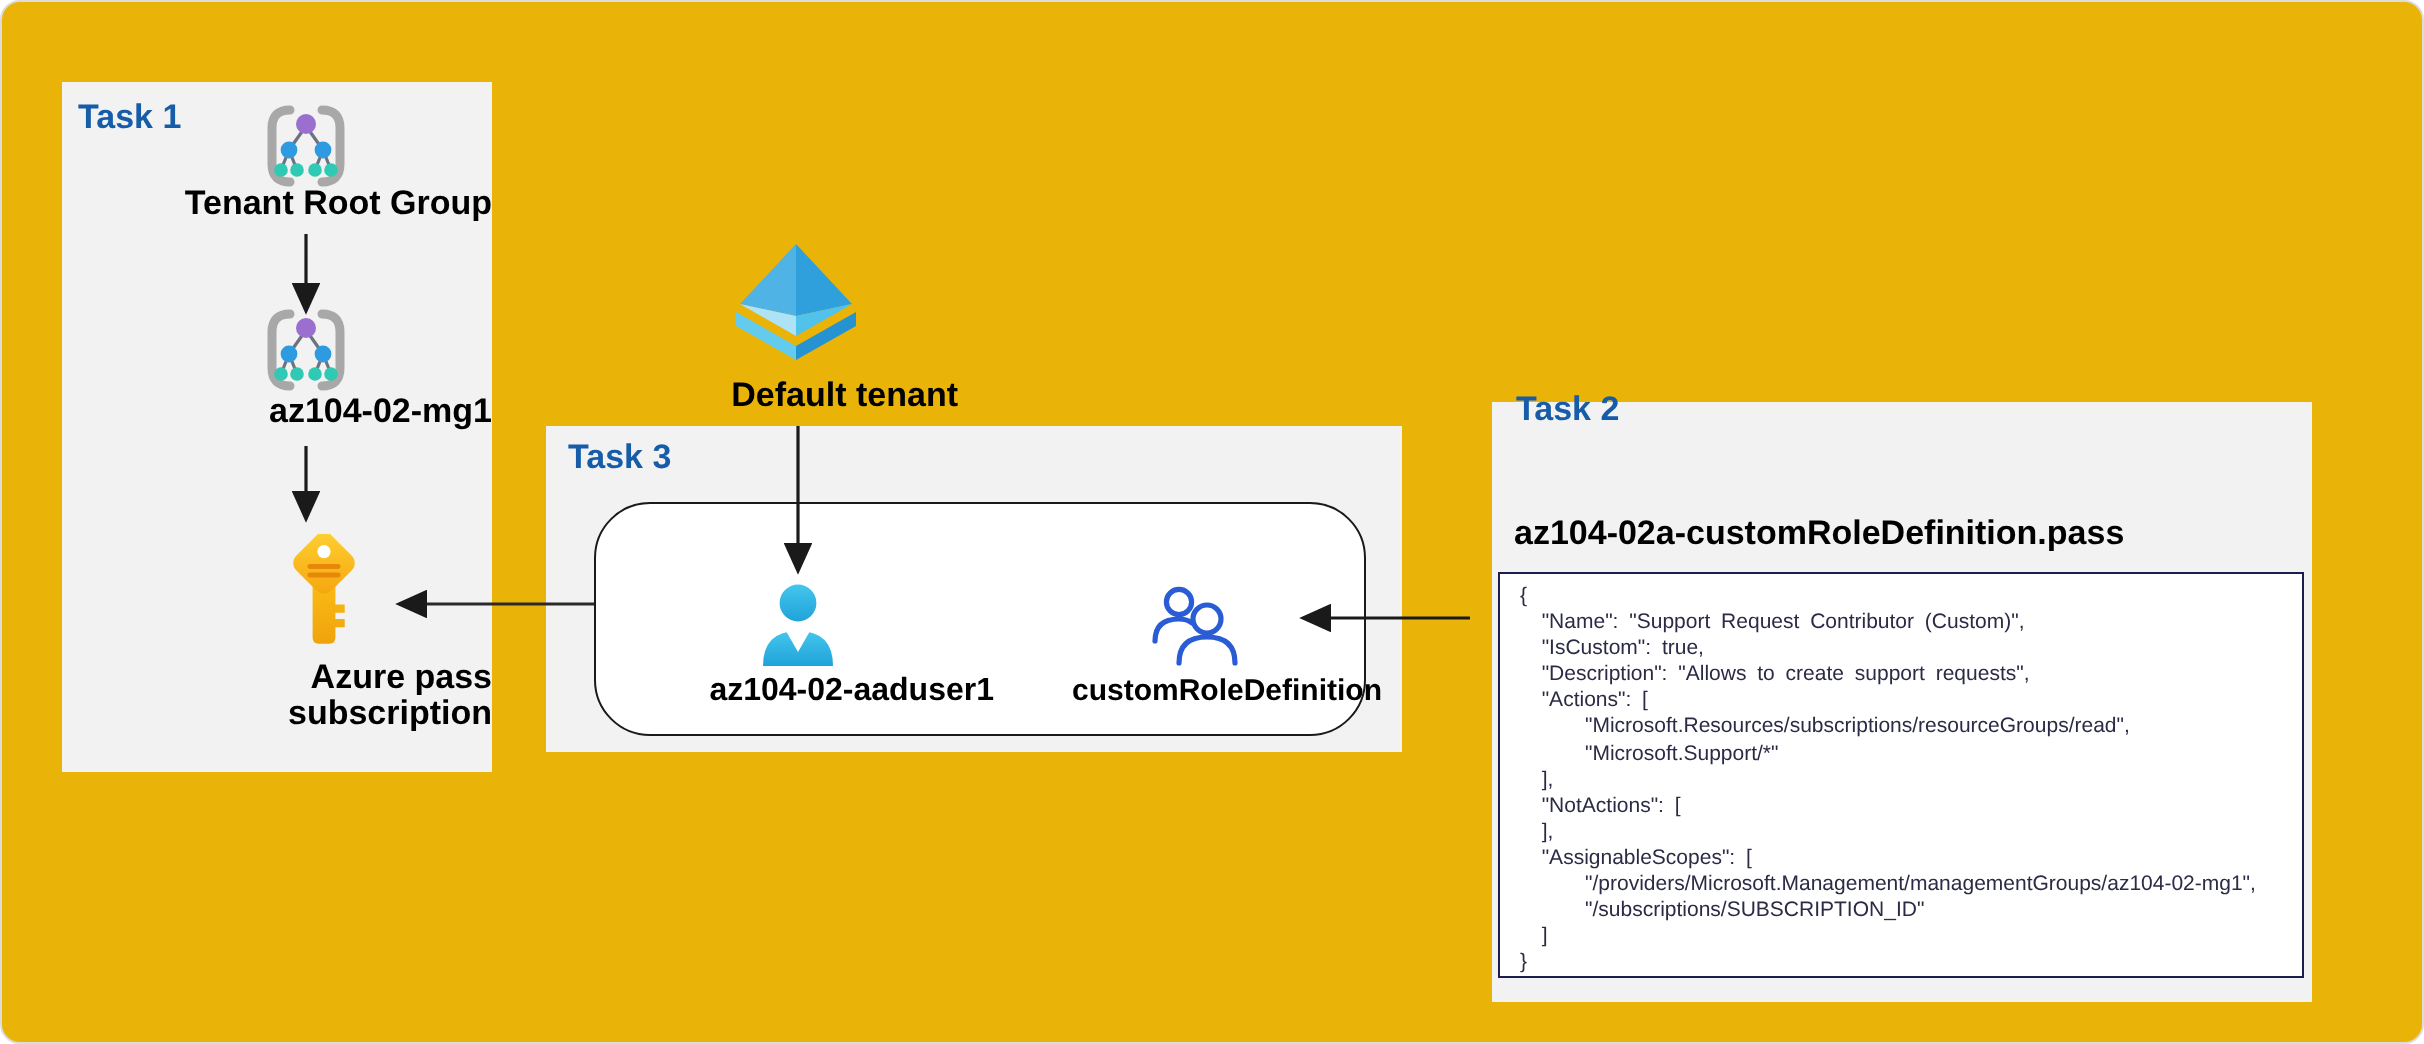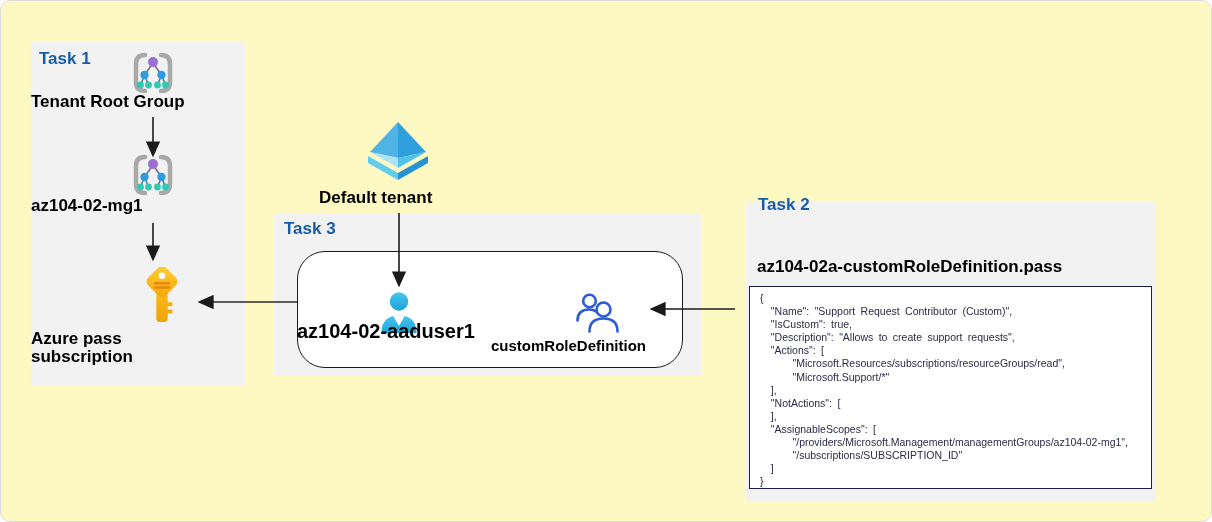--- a/index.html
+++ b/index.html
@@ -1,19 +1,19 @@
 <!DOCTYPE html>
 <html><head>
 <meta charset="utf-8">
 <style>
   html,body{margin:0;padding:0;background:#ffffff;font-family:"Liberation Sans",sans-serif;}
-  .canvas{position:relative;width:1210px;height:520px;background:#fef9c3;border:1px solid #dcdcdc;border-radius:10px;overflow:hidden;}
+  .canvas{position:relative;width:1210px;height:520px;background:#eab308;border:1px solid #dcdcdc;border-radius:10px;overflow:hidden;}
   .panel{position:absolute;background:#f2f2f2;}
   .task-title{position:absolute;font-size:17px;font-weight:bold;color:#175CA8;}
-  .node-label{position:absolute;font-size:17px;font-weight:bold;color:#000;text-align:left;line-height:1.08;}
+  .node-label{position:absolute;font-size:17px;font-weight:bold;color:#000;text-align:right;line-height:1.08;}
   .icon{position:absolute;}
   .rounded-rect{position:absolute;left:296px;top:250px;width:384px;height:115px;background:#ffffff;border:1.6px solid #1a1a1a;border-radius:28px;}
   .role-tile{position:absolute;left:570px;top:287px;width:52px;height:50px;background:#ffffff;display:flex;align-items:center;justify-content:center;}
   .filename{position:absolute;left:756px;top:256px;font-size:17px;font-weight:bold;color:#000;}
   .code-box{position:absolute;left:748px;top:285px;width:403px;height:203px;background:#ffffff;border:1px solid #1c1c4e;box-sizing:border-box;padding:5px 6px 0 10px;overflow:hidden;}
   .code-line{white-space:pre;font-size:10.5px;line-height:13.1px;color:#2b2b45;word-spacing:2.5px;font-family:"Liberation Sans",sans-serif;}
   .arrows{position:absolute;left:0;top:0;width:1210px;height:520px;pointer-events:none;}
 </style>
 </head>
 <body>
@@ -112,21 +112,21 @@
         <linearGradient id="cyan1" x1="0" y1="0" x2="0" y2="1">
           <stop offset="0" stop-color="#45C6EE"></stop>
             <stop offset="1" stop-color="#1FA3D8"></stop>
         </linearGradient>
       </defs>
       <circle cx="22" cy="12.5" r="9.2" fill="url(#cyan1)"></circle>
       <path d="M4.5 44 Q4.5 26.5 22 26.5 Q39.5 26.5 39.5 44 Z" fill="url(#cyan1)"></path>
       <path d="M16 26.5 L22 37 L28 26.5 Z" fill="#ffffff"></path>
     </svg>
   </div>
-  <div class="node-label" style="left:296px;top:320px;width:200px;font-size:20px;">az104-02-aaduser1</div>
+  <div class="node-label" style="left:296px;top:336px;width:200px;font-size:16px;">az104-02-aaduser1</div>
 
   <div class="role-tile">
     <svg width="48" height="46" viewBox="0 0 48 46">
       <g stroke="#2A5CD6" stroke-width="2.6" fill="none" stroke-linecap="round">
         <circle cx="16.5" cy="11" r="6.3"></circle>
         <path d="M4.5 30.5 Q4.5 19.5 16.5 19.5 Q20.5 19.5 23 21.5"></path>
         <circle cx="30.5" cy="19.5" r="7"></circle>
         <path d="M16.5 41.5 Q16.5 28.5 30.5 28.5 Q44.5 28.5 44.5 41.5"></path>
       </g>
     </svg>

